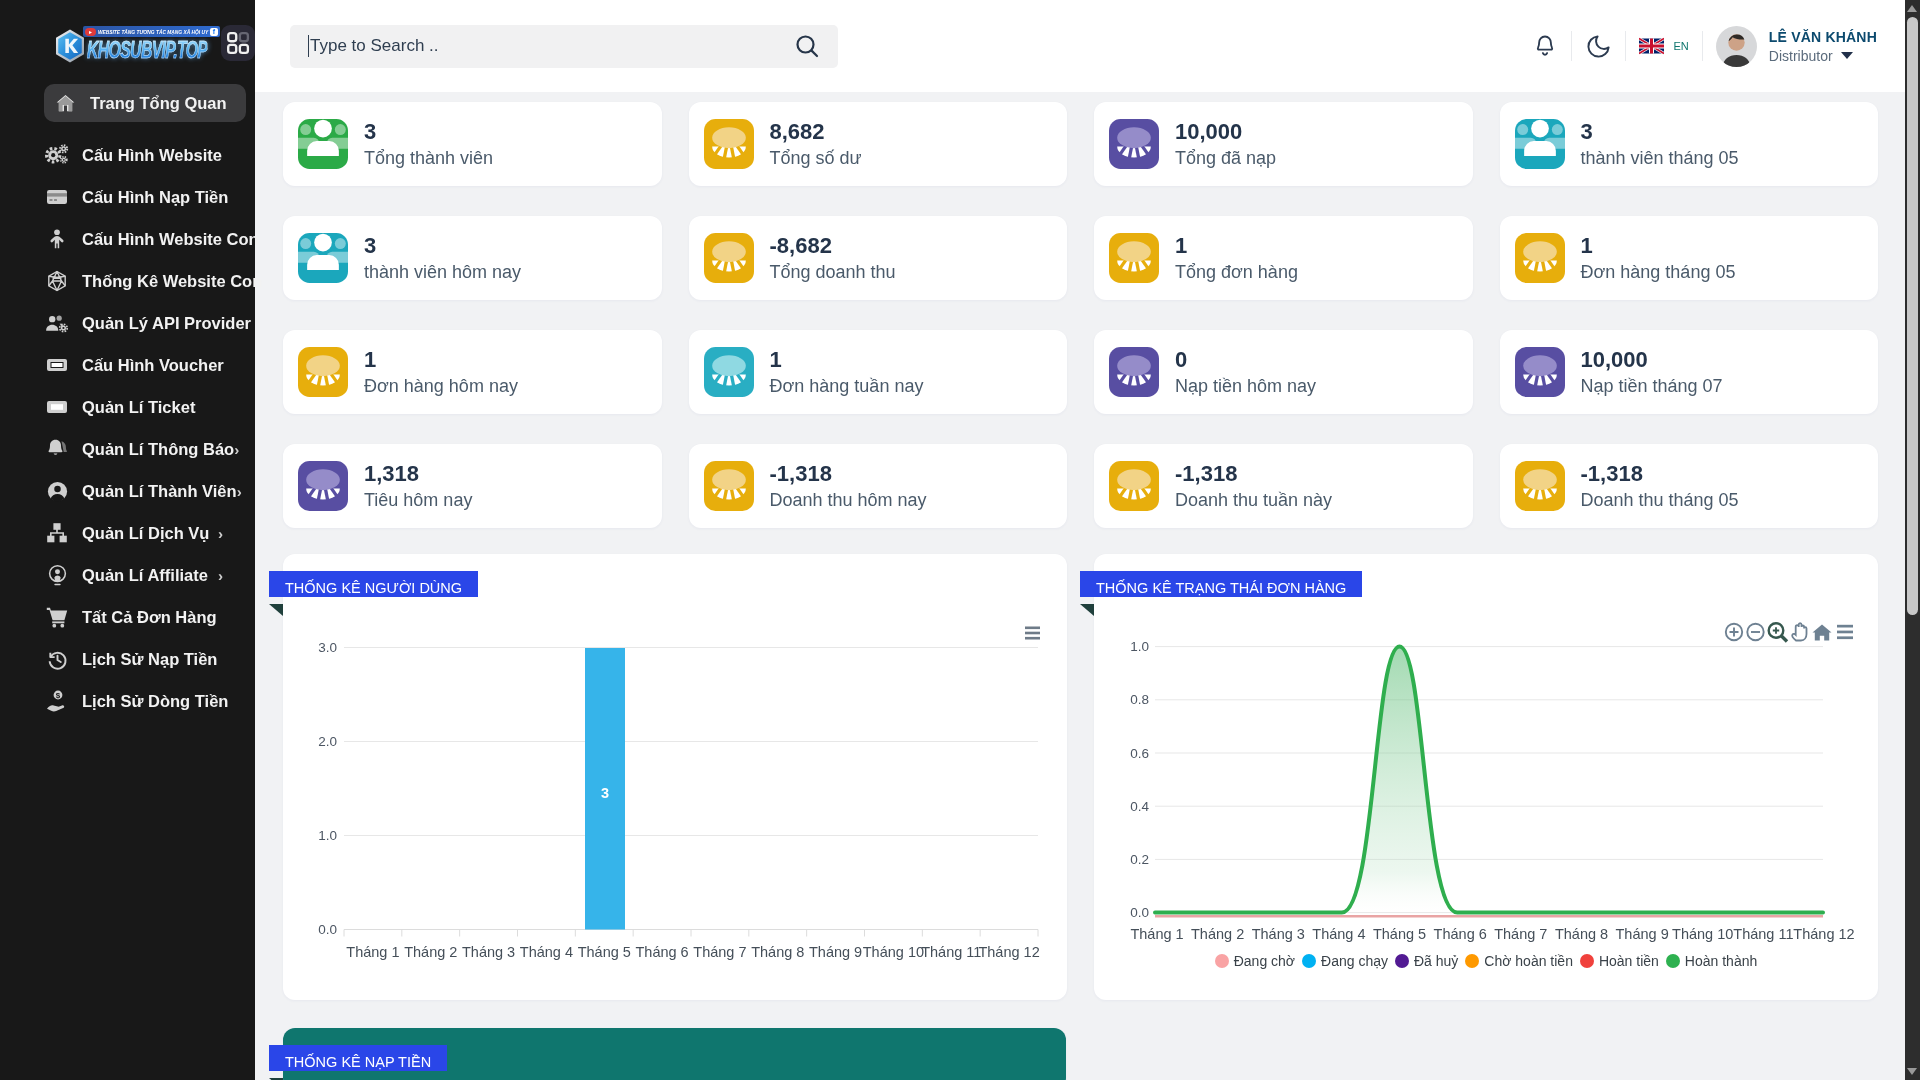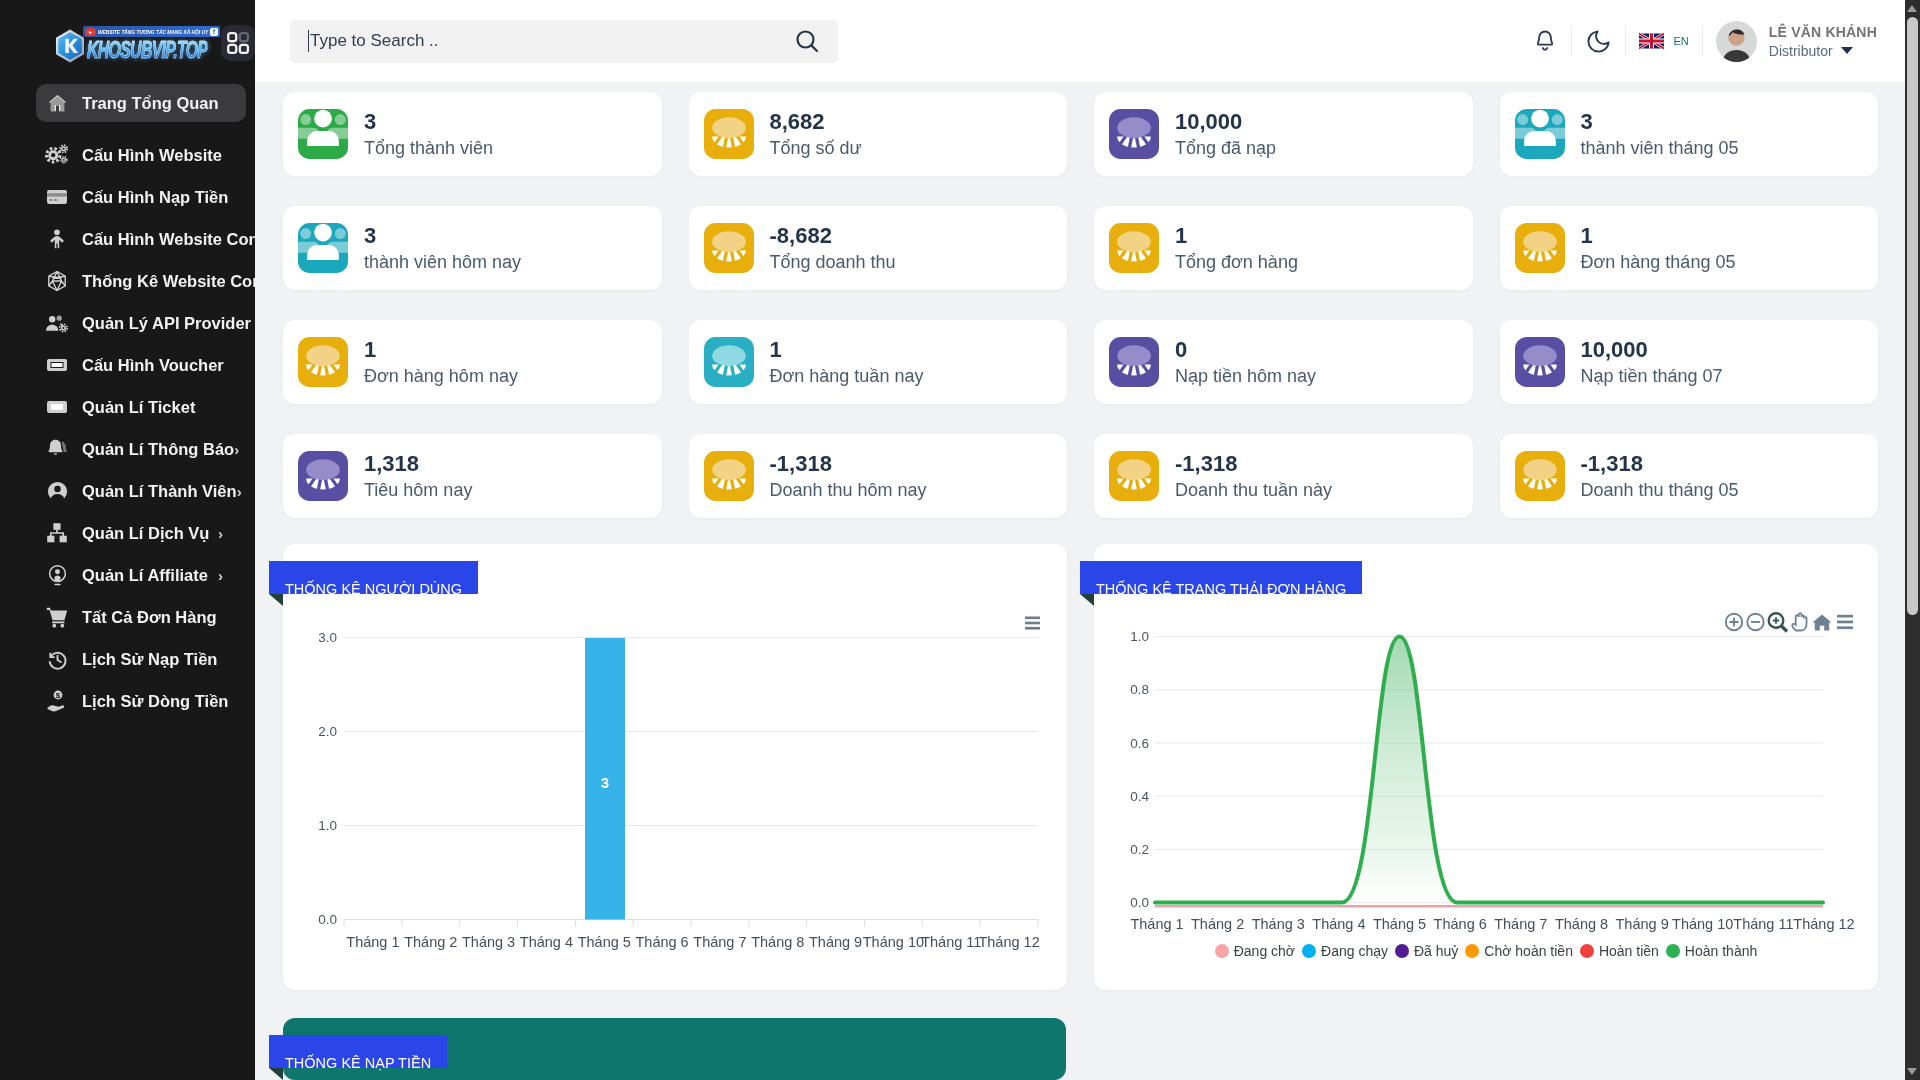--- a/index.html
+++ b/index.html
@@ -4,47 +4,47 @@
 <title>Dashboard</title>
 <style>
 * { margin:0; padding:0; box-sizing:border-box; }
 html,body { width:1920px; height:1080px; overflow:hidden; font-family:"Liberation Sans", sans-serif; background:#f1f2f4; }
 .sidebar { position:fixed; left:0; top:0; width:255px; height:1080px; background:#181818; z-index:20;padding-left:27px; }
 .scrollbar { position:fixed; right:0; top:0; width:15px; height:1080px; background:#2d2d2d; z-index:30; }
 .scrollbar .thumb { position:absolute; left:2px; top:17px; width:11px; height:598px; background:#c8c8c8; border-radius:6px; }
 .scrollbar .up { position:absolute; left:2px; top:5px; width:0; height:0; border-left:5.5px solid transparent; border-right:5.5px solid transparent; border-bottom:7px solid #9a9a9a; }
 .scrollbar .down { position:absolute; left:2px; bottom:5px; width:0; height:0; border-left:5.5px solid transparent; border-right:5.5px solid transparent; border-top:7px solid #9a9a9a; }
 .main { margin-left:255px; margin-right:15px; }
-.topbar { height:82px; background:#fff; display:flex; align-items:center; padding:0 28px; }
+.topbar { height:92px; background:#fff; display:flex; align-items:center; padding:0 28px; }
 .search { width:548px; height:43px; background:#f1f1f2; border-radius:5px; display:flex; align-items:center; padding:0 18px; margin-left:7px; }
 .search .ph { color:#2f3e50; font-size:17px; }
 .search .cursor { width:1px; height:22px; background:#2f3e50; margin-right:1px; }
 .search svg { margin-left:auto; }
 .top-right { margin-left:auto; display:flex; align-items:center; }
 .tdiv { width:1px; height:30px; background:#e8eaed; margin:0 13px; }
 .avatar { width:41px; height:41px; border-radius:50%; overflow:hidden; margin-right:12px; }
-.uname { font-size:14px; font-weight:bold; color:#737373; letter-spacing:0.2px; }
+.uname { font-size:14px; font-weight:bold; color:#0c4a6e; letter-spacing:0.2px; }
 .urole { font-size:14px; color:#5b6b7c; margin-top:3px; display:flex; align-items:center; gap:8px; }
 .caret { width:0; height:0; border-left:6px solid transparent; border-right:6px solid transparent; border-top:7px solid #22304a; display:inline-block; }
 .content { padding:10px 27px 0 28px; }
 .stats { display:grid; grid-template-columns:repeat(4, 1fr); column-gap:27px; row-gap:30px; }
 .scard { background:#fff; border-radius:12px; height:84px; display:flex; align-items:center; padding:0 15px; box-shadow:0 1px 3px rgba(30,60,130,0.05); }
 .sicon { width:50px; height:50px; flex:0 0 50px; }
 .stxt { margin-left:16px; }
 .snum { font-size:22px; font-weight:bold; color:#24344a; line-height:23px; }
 .slbl { font-size:18px; color:#4a5a6a; margin-top:5px; }
 .chartrow { display:flex; gap:27px; margin-top:26px; }
 .chartcard { position:relative; background:#fff; border-radius:12px; height:446px; flex:1; box-shadow:0 1px 3px rgba(30,60,130,0.05); }
-.ribbon { position:absolute; top:17px; left:-14px; height:33px; line-height:33px; background:#2a46e8; color:#fff; font-size:14.5px; padding:12px 16px; white-space:nowrap; z-index:2; }
+.ribbon { position:absolute; top:17px; left:-14px; height:26px; line-height:33px; background:#2a46e8; color:#fff; font-size:14.5px; padding:1px 16px; white-space:nowrap; z-index:2; }
 .ribbon:after { content:""; position:absolute; left:0; top:33px; width:0; height:0; border-top:12px solid #20403c; border-left:14px solid transparent; }
 .chart3 { position:relative; background:#0f766e; border-radius:12px; width:783px; height:62px; margin-top:28px; box-shadow:0 1px 3px rgba(30,60,130,0.05); }
 
 .nav { margin-top:-6px; }
 .nav-item { position:relative; display:flex; align-items:center; height:42px; padding:0 14px 0 18px; color:#f2f2f2; }
-.nav-item.active { background:#3b3b3d; border-radius:10px; margin:0 9px 12px 9px; padding:0 5px 0 9px; height:38px; }
+.nav-item.active { background:#3b3b3d; border-radius:10px; margin:0 9px 12px 17px; padding:0 5px 0 9px; height:38px; }
 .nav-item .nicon { width:24px; height:24px; flex:0 0 24px; display:flex; align-items:center; justify-content:center; margin-right:13px; }
 .nav-item .ntext { font-size:16.5px; font-weight:700; letter-spacing:0; white-space:nowrap; }
 .nav-item .chev { margin-left:auto; margin-right:18px; color:#cfcfcf; font-size:15px; font-weight:bold; }
 
 .logo-row { position:relative; height:90px; }
 .hexk { position:absolute; left:27px; top:28px; width:32px; height:36px; }
 .logo-banner { position:absolute; left:56px; top:26px; display:flex; align-items:center; height:11px; background:linear-gradient(90deg,#2c55a4,#2f6bd0); border-radius:2px; padding:0 2px; width:137px; overflow:hidden; }
 .lb-pill { background:#e03a3a; color:#fff; font-size:5px; border-radius:5px; padding:0 3px; height:8px; line-height:8px; margin-right:2px; flex:0 0 auto; }
 .lb-text { color:#fff; font-size:5.5px; font-style:italic; font-weight:bold; letter-spacing:0; white-space:nowrap; transform:scaleX(0.88); transform-origin:left; flex:0 0 auto; margin-right:-8px; }
 .lb-fb { position:absolute; right:2px; top:1.5px; background:#fff; color:#1877f2; width:8px; height:8px; border-radius:2px; font-size:7px; line-height:8px; text-align:center; font-weight:bold; }

